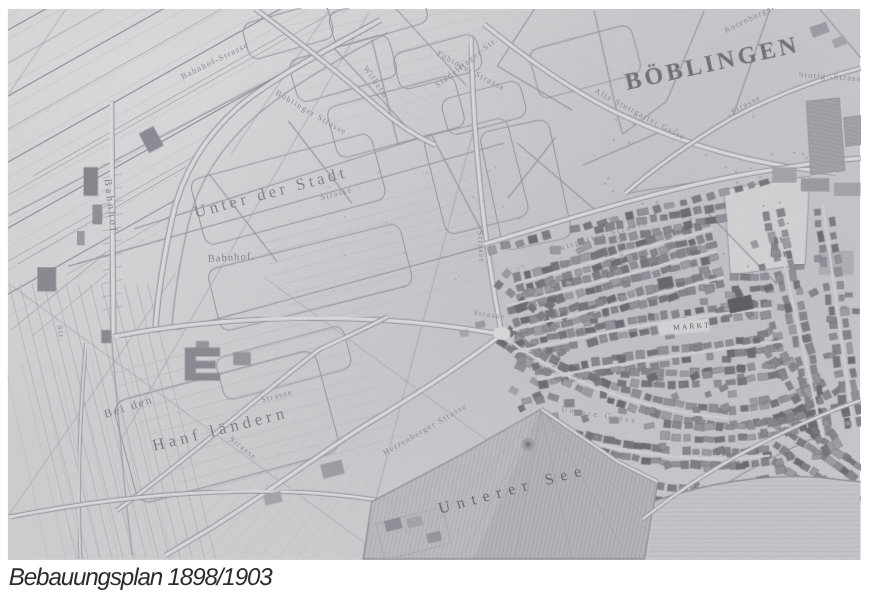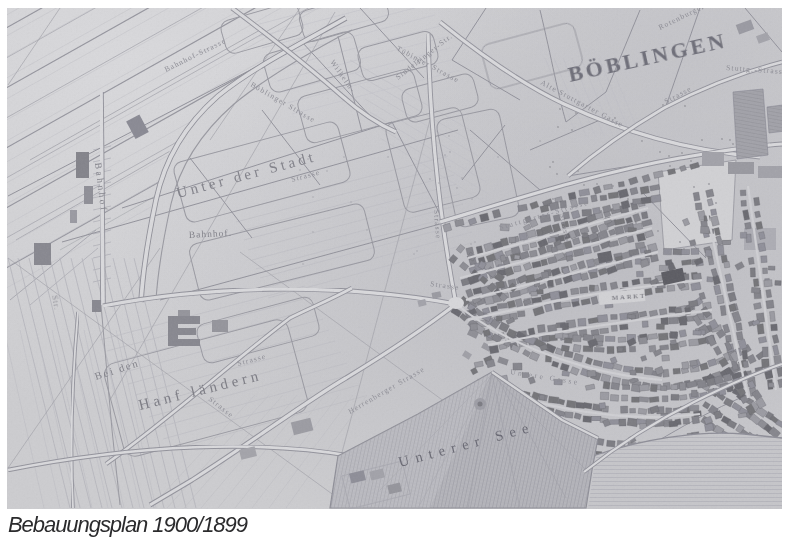--- a/index.html
+++ b/index.html
@@ -1294,14 +1294,14 @@
 
 <text x="238" y="366" transform="rotate(-15 238 366)">Strasse</text>
 
 <text x="430" y="286" transform="rotate(8 430 286)">Strasse</text>
 </g>
 </g>
 </g>
 
 </svg>
 
-<div class="caption">Bebauungsplan 1900/1899</div>
+<div class="caption">Bebauungsplan 1898/1903</div>
 </div>
 
 </body></html>

